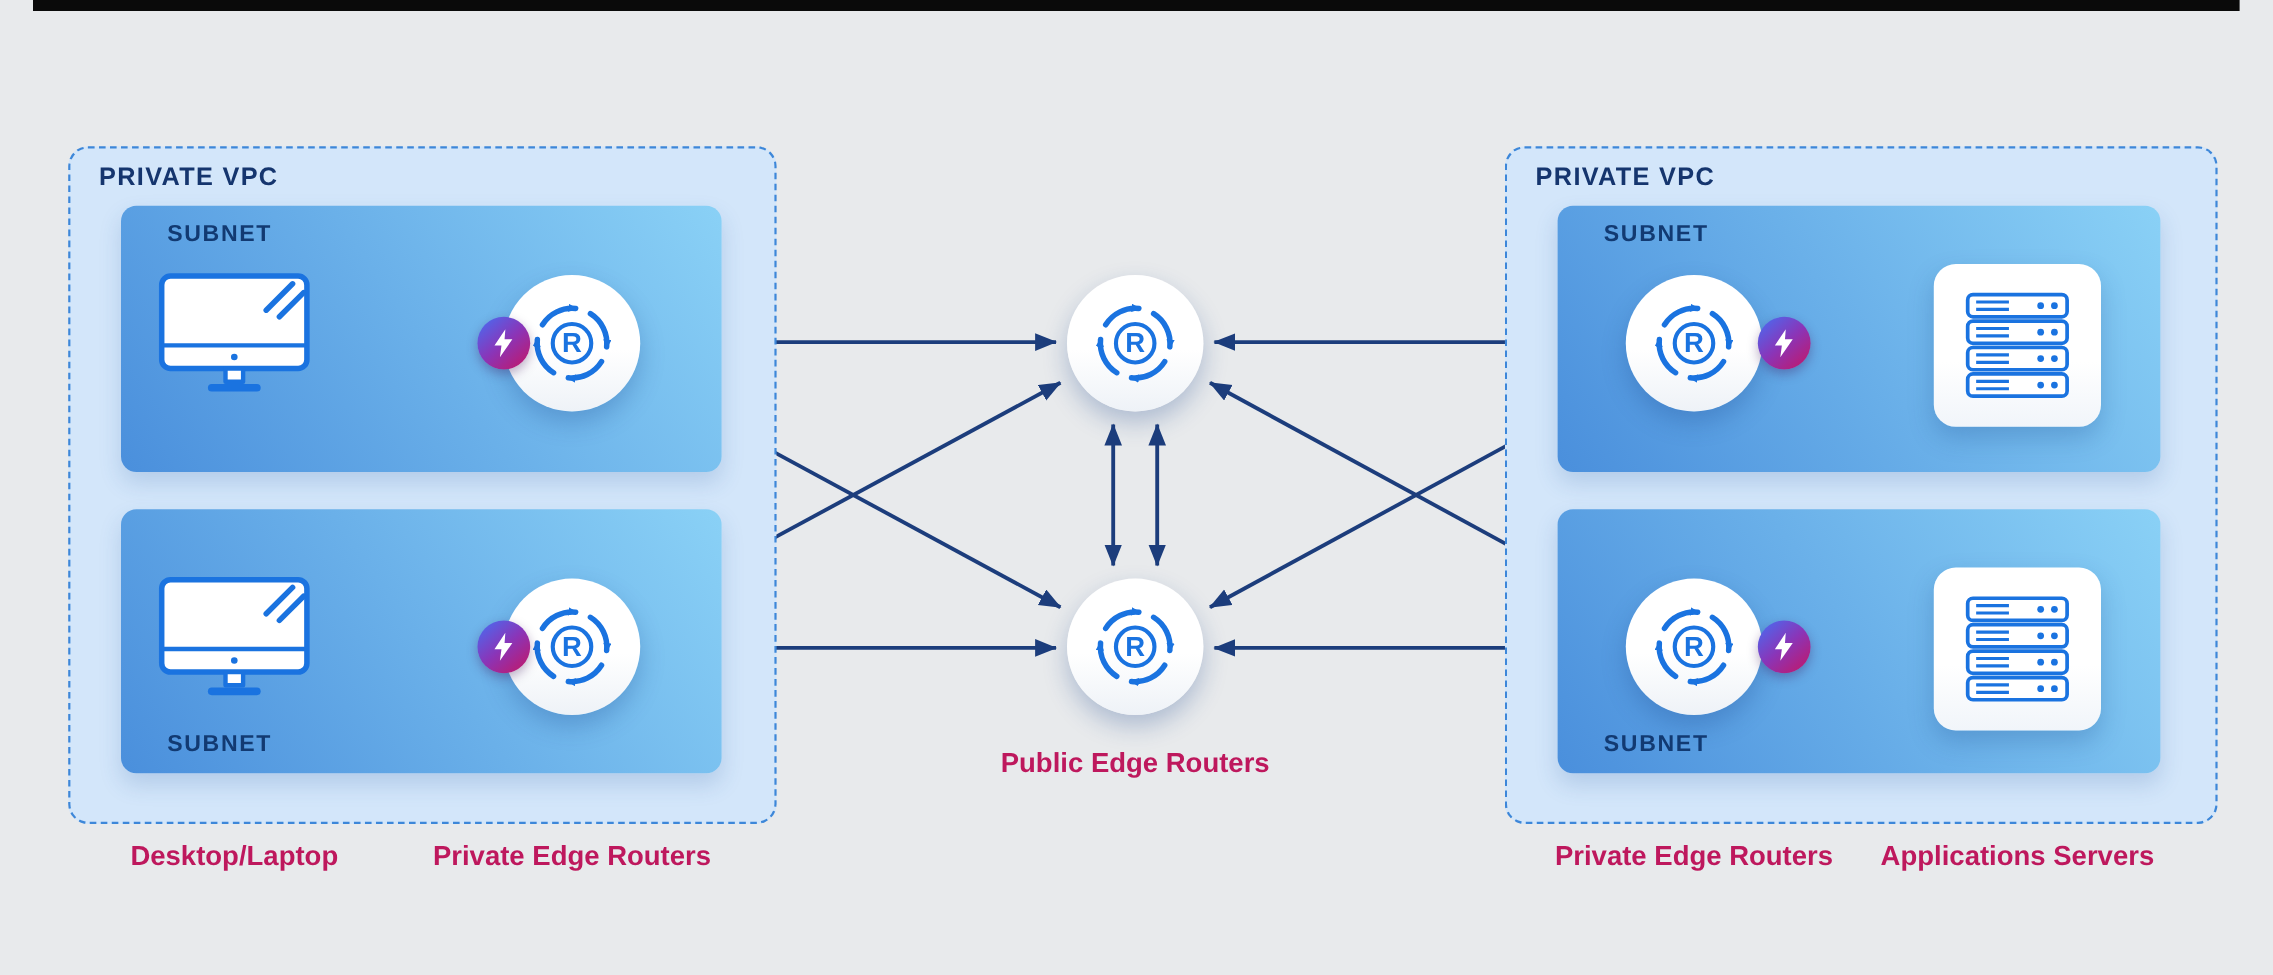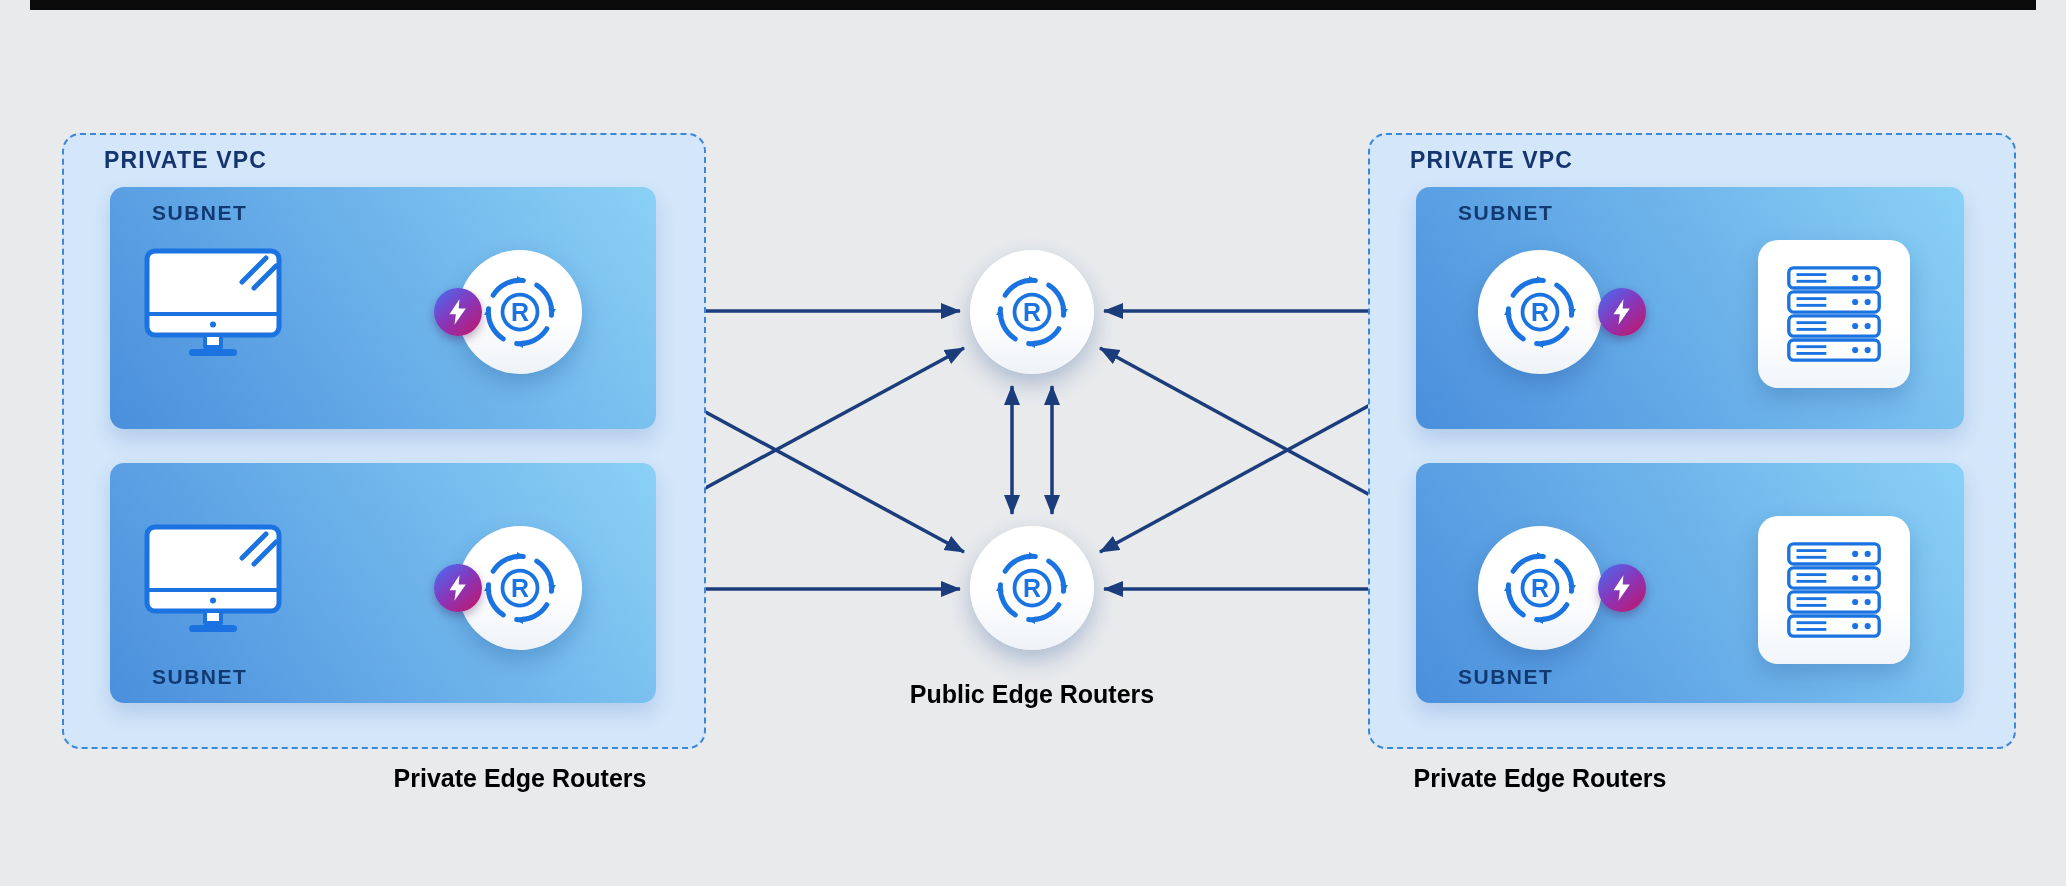--- a/index.html
+++ b/index.html
@@ -7,21 +7,21 @@
     position:relative; width:2066px; height:886px; overflow:hidden;
     background:#e8eaec; font-family:"Liberation Sans", sans-serif;
   }
   .topbar { position:absolute; left:30px; top:0; width:2006px; height:10px; background:#0a0a0a; }
 
   .vpc {
     position:absolute; background:#d3e6fa; border:2px dashed #3d87d9; border-radius:18px;
   }
   .vpc-title {
     position:absolute; top:12px; left:26px; font-size:23px; font-weight:800;
-    color:#15356e; letter-spacing:1.2px;margin-left:14px;
+    color:#15356e; letter-spacing:1.2px;
   }
   .subnet {
     position:absolute; border-radius:14px;
     background:linear-gradient(55deg,#4a8fdc 0%,#8ad1f6 100%);
     box-shadow:0 10px 20px rgba(40,90,160,0.18);
   }
   .subnet-label {
     position:absolute; left:22px; font-size:21px; font-weight:800;
     color:#123a72; letter-spacing:1.5px;margin-left:20px;
   }
@@ -56,21 +56,21 @@
   .device-card {
     position:absolute; width:152px; height:148px; border-radius:20px;
     background:linear-gradient(180deg,#ffffff 60%,#f1f5fa 100%);
     box-shadow:0 10px 22px rgba(25,70,140,0.25);
     display:flex; align-items:center; justify-content:center;
   }
   .server-glyph { width:100px; height:100px; }
   .sv-row { stroke:#1a73e0; }
 
   .caption {
-    position:absolute; font-size:25px; font-weight:700; color:#000000; text-align:center;
+    position:absolute; font-size:25px; font-weight:700; color:#be185d; text-align:center;
   }
 </style>
 </head>
 <body>
 
 <div class="canvas">
 
   <div class="topbar"></div>
 
   <svg class="arrows" viewBox="0 0 2066 886">
@@ -283,17 +283,19 @@
         <circle cx="74" cy="39.5" r="3.2"></circle>
           <circle cx="87" cy="39.5" r="3.2"></circle>
         <circle cx="74" cy="64.5" r="3.2"></circle>
           <circle cx="87" cy="64.5" r="3.2"></circle>
         <circle cx="74" cy="89.5" r="3.2"></circle>
           <circle cx="87" cy="89.5" r="3.2"></circle>
       </g>
     </svg>
   </div>
 
+  <div class="caption" style="left:63px;  top:764px; width:300px;">Desktop/Laptop</div>
   <div class="caption" style="left:370px; top:764px; width:300px;">Private Edge Routers</div>
   <div class="caption" style="left:857px; top:680px; width:350px;">Public Edge Routers</div>
   <div class="caption" style="left:1390px; top:764px; width:300px;">Private Edge Routers</div>
+  <div class="caption" style="left:1684px; top:764px; width:300px;">Applications Servers</div>
 
 </div>
 
 </body></html>

